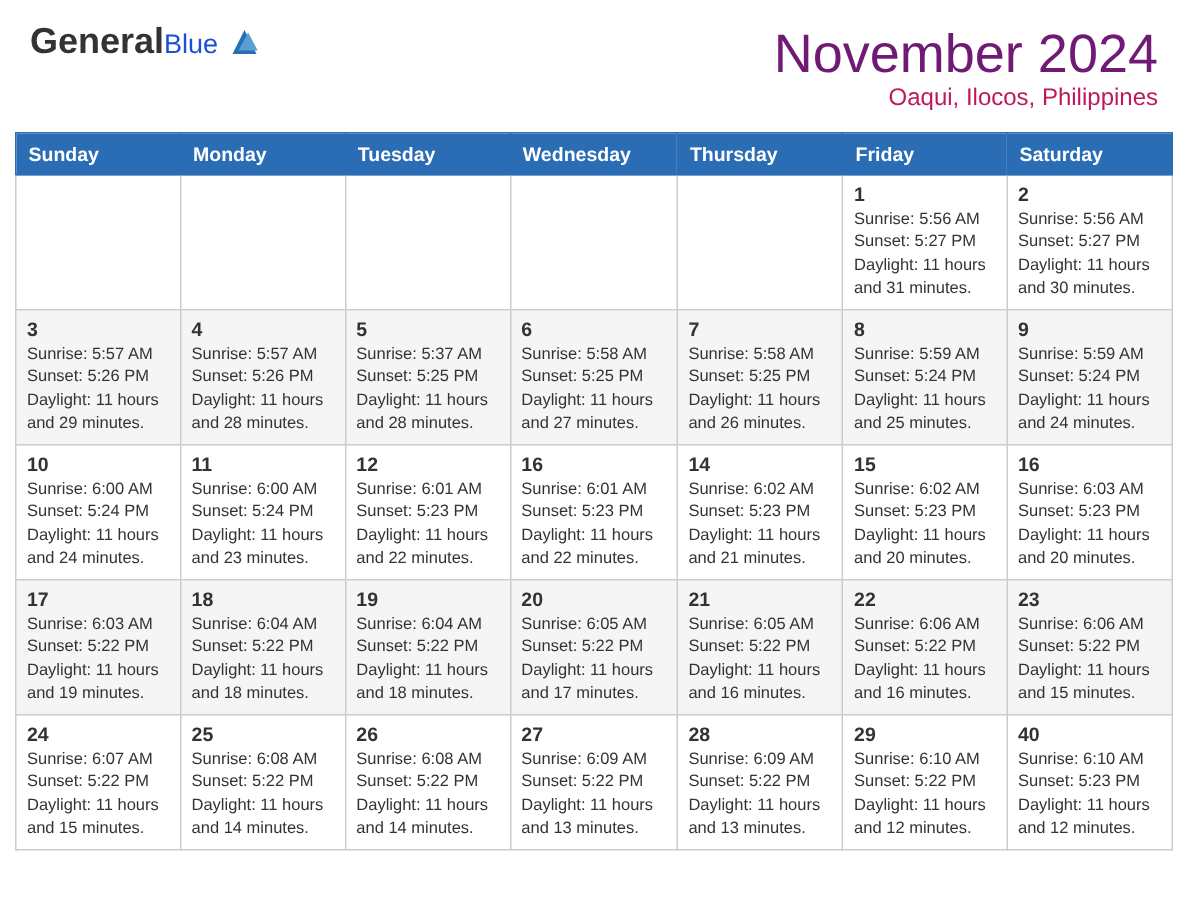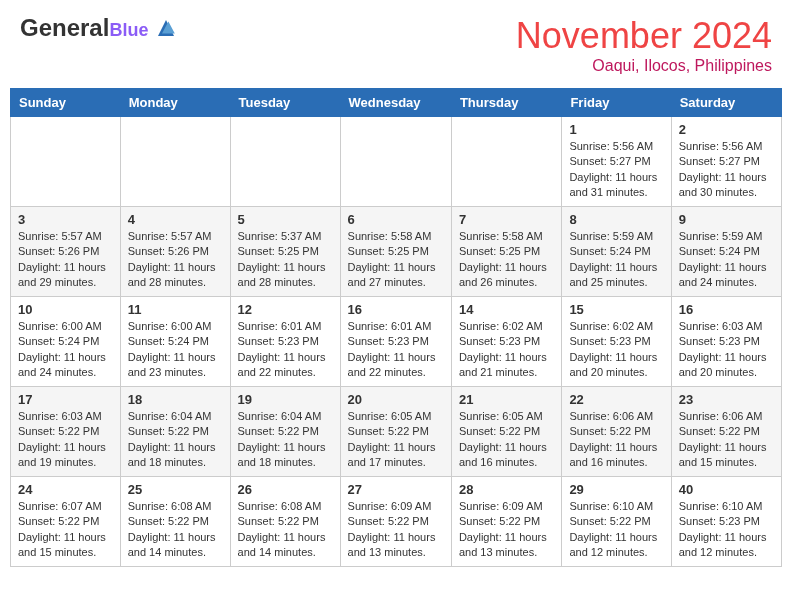--- a/index.html
+++ b/index.html
@@ -31,21 +31,21 @@
       width: 24px;
       height: 24px;
       margin-left: 2px;
     }
     .title-block {
       text-align: right;
     }
     .month-title {
       font-size: 36px;
       font-weight: normal;
-      color: #ef4444;
+      color: #701a75;
     }
     .location {
       font-size: 16px;
       color: #be185d;
     }
     .calendar {
       width: 100%;
       border-collapse: collapse;
     }
     .calendar th {
@@ -83,21 +83,21 @@
       background: #fff !important;
     }
   </style>
 </head>
 <body>
 
 <div class="header">
   <div class="logo">
     <div class="logo-text">
       <span>
-        <span style="color:#333;font-size:24px;font-weight:bold;">General</span><span style="color:#8b5cf6;font-size:18px;font-weight:bold;">Blue</span>
+        <span style="color:#333;font-size:24px;font-weight:bold;">General</span><span style="color:#1d4ed8;font-size:18px;font-weight:normal;">Blue</span>
       </span>
     </div>
     <svg class="logo-icon" viewBox="0 0 30 30" xmlns="http://www.w3.org/2000/svg">
       <polygon points="5,25 15,5 25,25" fill="#2a6db5"></polygon>
       <polygon points="18,20 26,5 34,20" fill="#5a9fd4" transform="translate(-8,2)"></polygon>
     </svg>
   </div>
   <div class="title-block">
     <div class="month-title">November 2024</div>
     <div class="location">Oaqui, Ilocos, Philippines</div>

